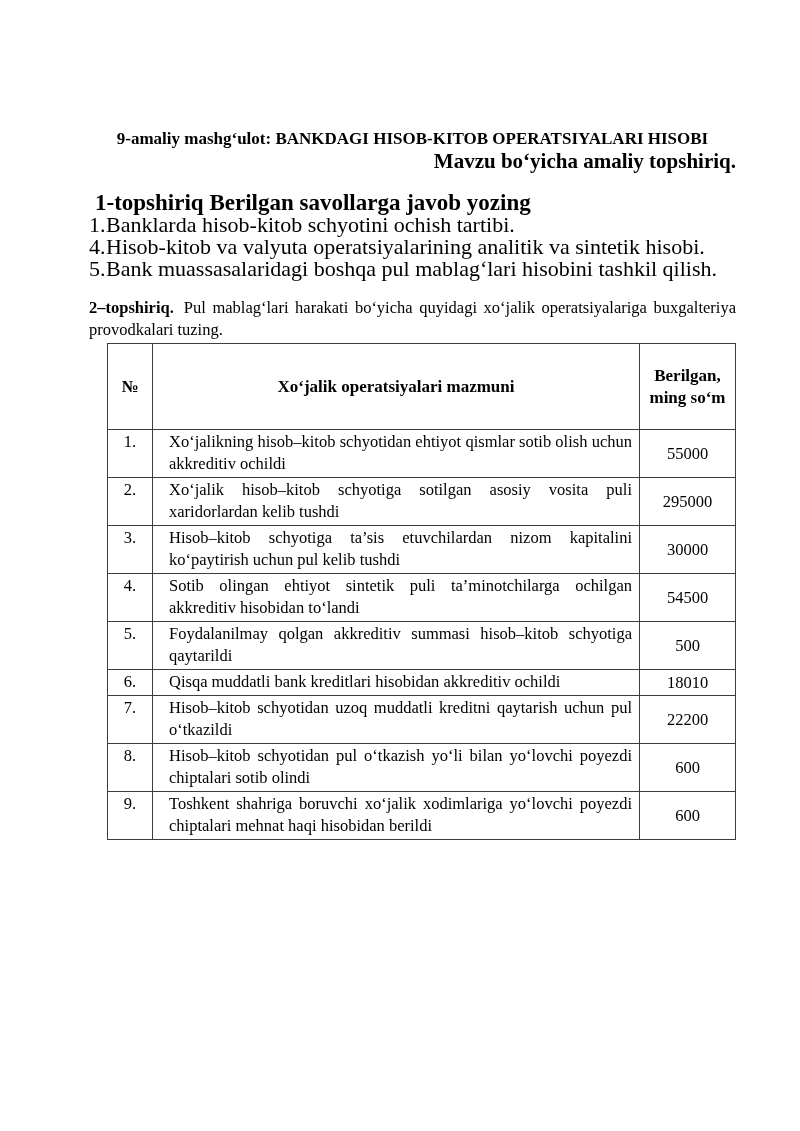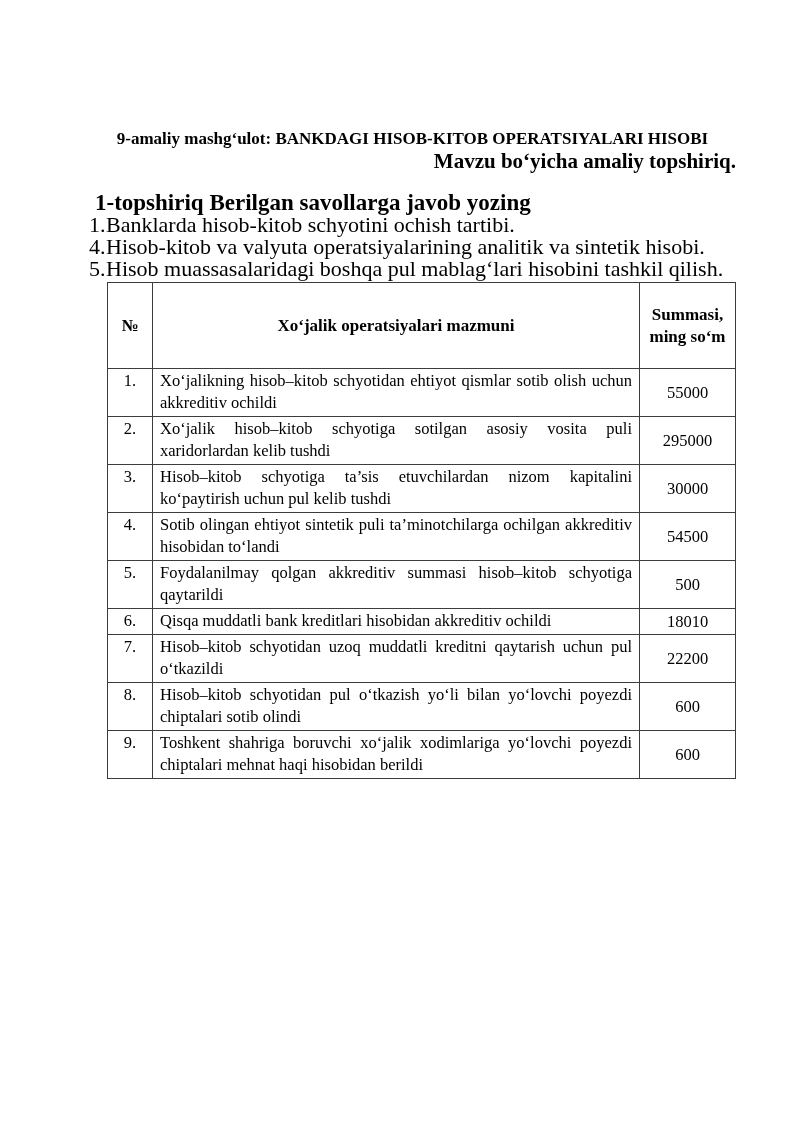--- a/index.html
+++ b/index.html
@@ -85,21 +85,21 @@
     padding: 2px 4px;
   }
   td.cell-num {
     text-align: center;
     vertical-align: top;
     padding-top: 1px;
   }
   td.cell-desc {
     text-align: justify;
     vertical-align: top;
-    padding: 1px 7px 2px 7px;
+    padding: 1px 7px 2px 16px;
   }
   td.cell-sum {
     text-align: center;
     vertical-align: middle;
     padding: 1px 2px;
   }
 </style>
 </head>
 <body>
 
@@ -107,35 +107,36 @@
   <div class="content">
 
     <div class="doc-title">9-amaliy mashg‘ulot: BANKDAGI HISOB-KITOB OPERATSIYALARI HISOBI</div>
     <div class="doc-subtitle">Mavzu bo‘yicha amaliy topshiriq.</div>
 
     <div class="task1-heading">1-topshiriq Berilgan savollarga javob yozing</div>
 
     <ul class="q-list">
       <li class="q-item"><span class="num">1.</span><span>Banklarda hisob-kitob schyotini ochish tartibi.</span></li>
       <li class="q-item"><span class="num">4.</span><span>Hisob-kitob va valyuta operatsiyalarining analitik va sintetik hisobi.</span></li>
-      <li class="q-item"><span class="num">5.</span><span>Hisob muassasalaridagi boshqa pul mablag‘lari hisobini tashkil qilish.</span></li>
+      <li class="q-item"><span class="num">5.</span><span>Bank muassasalaridagi boshqa pul mablag‘lari hisobini tashkil qilish.</span></li>
     </ul>
 
+    <p class="task2-para"><span class="label">2–topshiriq.</span><span>Pul mablag‘lari harakati bo‘yicha quyidagi xo‘jalik operatsiyalariga buxgalteriya provodkalari  tuzing.</span></p>
 
     <table class="ops">
       <colgroup>
         <col class="c-num">
           <col class="c-desc">
           <col class="c-sum">
       </colgroup>
       <thead>
         <tr>
           <th>№</th>
           <th>Xo‘jalik  operatsiyalari  mazmuni</th>
-          <th>Summasi, ming so‘m</th>
+          <th>Berilgan, ming so‘m</th>
         </tr>
       </thead>
       <tbody>
         <tr>
           <td class="cell-num">1.</td>
           <td class="cell-desc">Xo‘jalikning hisob–kitob schyotidan ehtiyot qismlar sotib olish uchun akkreditiv ochildi</td>
           <td class="cell-sum">55000</td>
         </tr>
         <tr>
           <td class="cell-num">2.</td>

